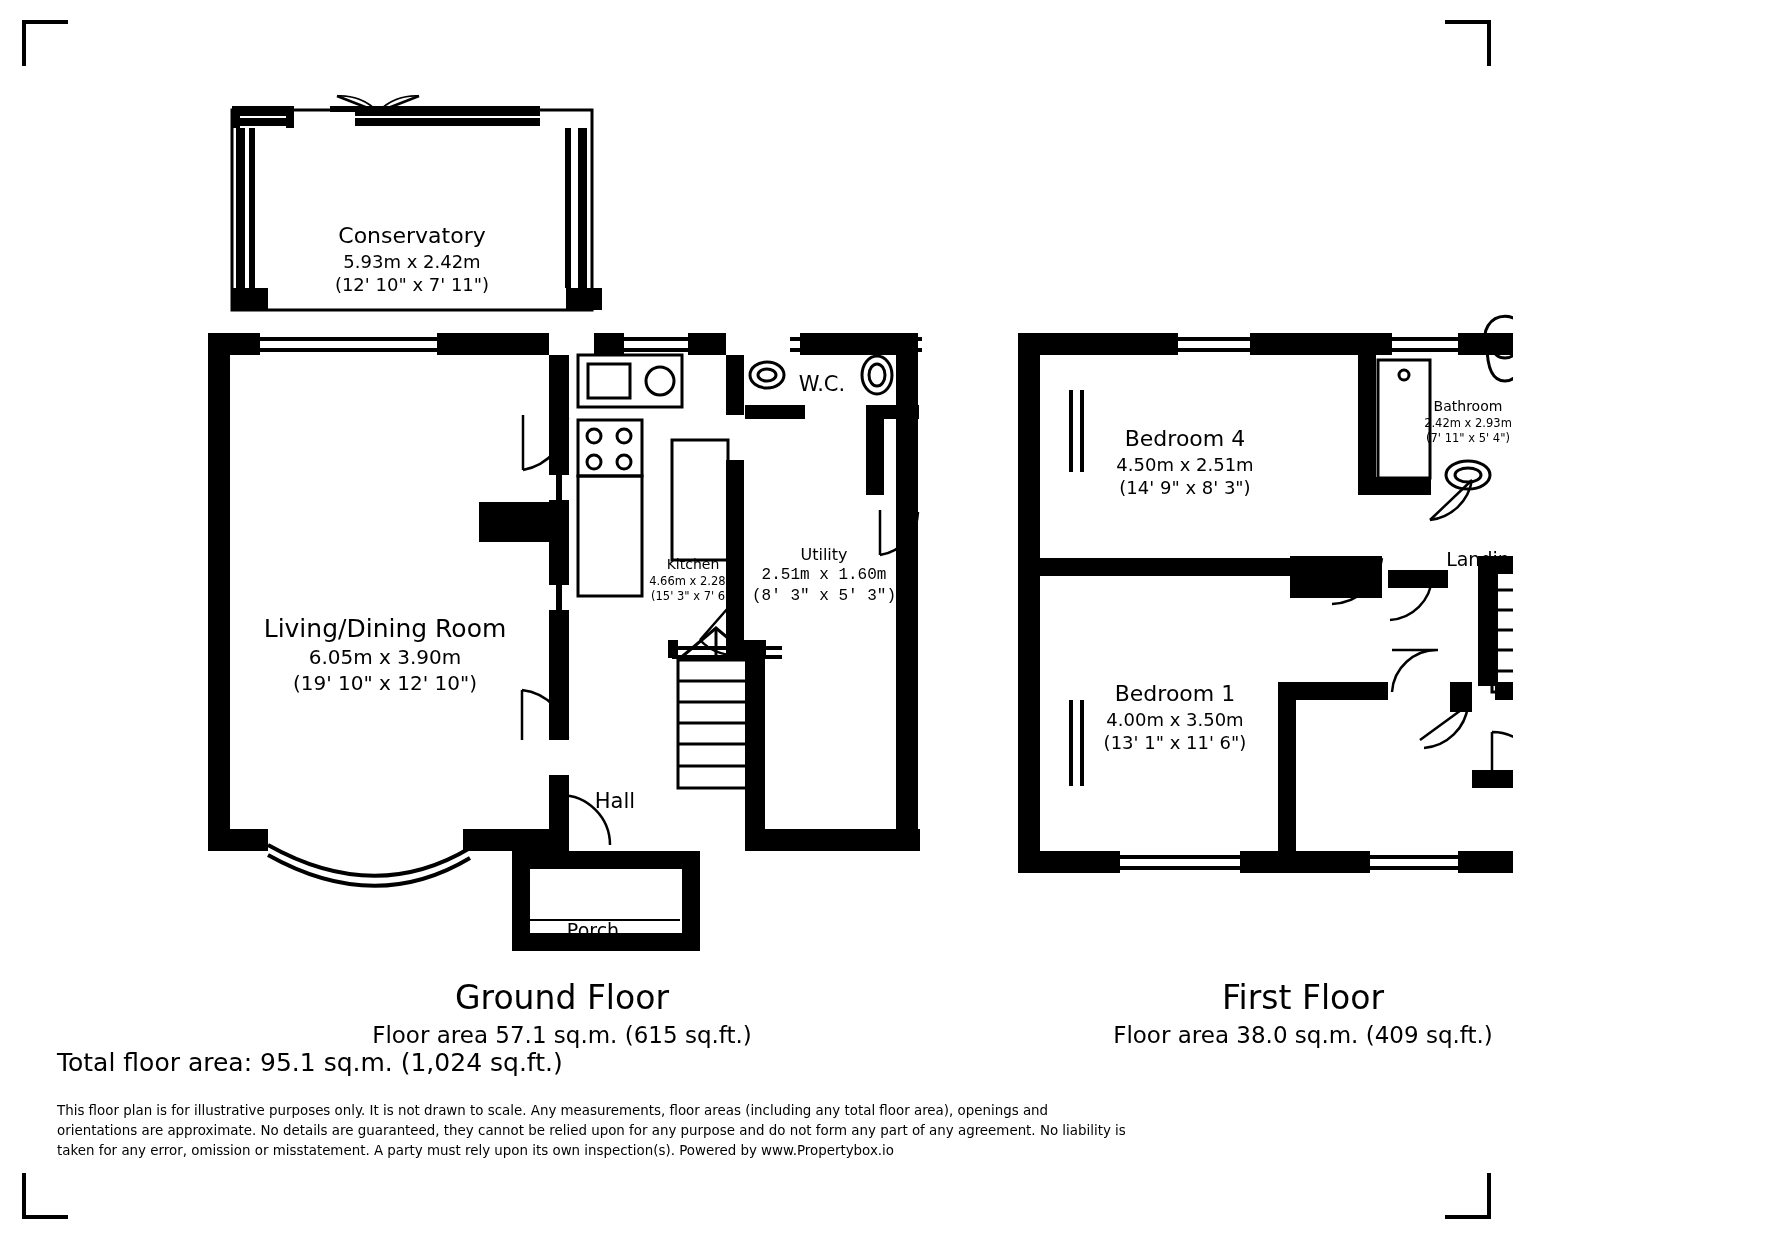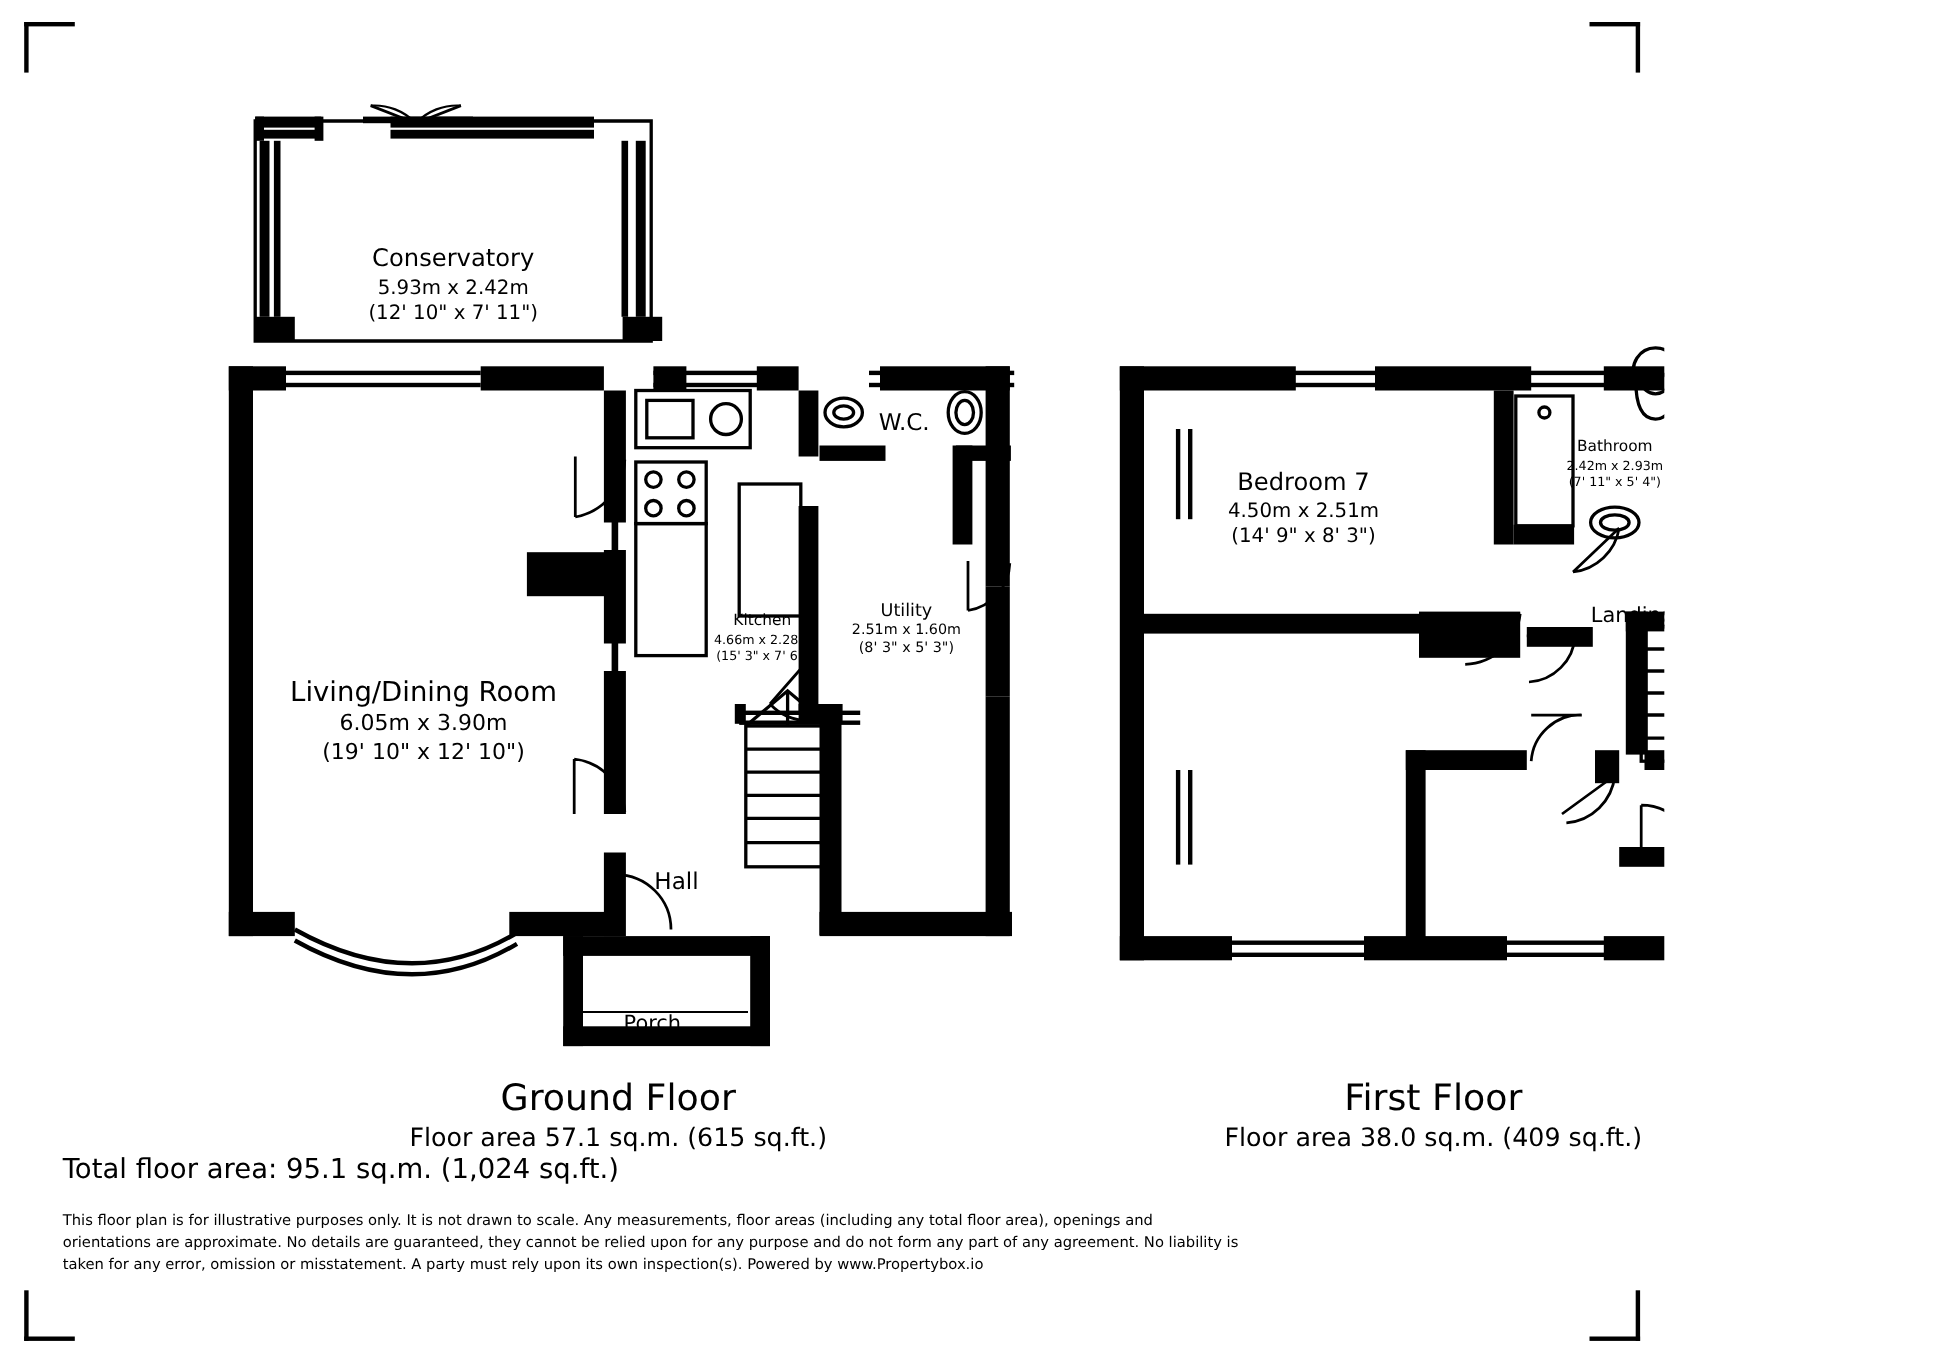--- a/index.html
+++ b/index.html
@@ -59,21 +59,21 @@
   .lbl .name { display: block; }
   .lbl .dim { display: block; }
 
   .room-lg .name { font-size: 25px; }
   .room-lg .dim { font-size: 20px; }
 
   .room-md .name { font-size: 22px; }
   .room-md .dim { font-size: 18px; }
 
   .room-sm .name { font-size: 16px; }
-  .room-sm .dim { font-size: 13px; }
+  .room-sm .dim { font-size: 16px; font-family: Liberation Mono, monospace; }
 
   .room-xs .name { font-size: 14px; }
   .room-xs .dim { font-size: 11.5px; }
 
   .plain { font-size: 21px; }
   .plain-sm { font-size: 19px; margin-top: 34px; }
 
   .floor-title {
     position: absolute;
     text-align: center;
@@ -363,25 +363,30 @@
 
   <div class="lbl plain" style="left:615px; top:788px;">
     <span class="name">Hall</span>
   </div>
 
   <div class="lbl plain-sm" style="left:593px; top:884px;">
     <span class="name">Porch</span>
   </div>
 
   <div class="lbl room-md" style="left:1185px; top:425px;">
-    <span class="name">Bedroom 7</span>
+    <span class="name">Bedroom 4</span>
     <span class="dim">4.50m x 2.51m</span>
     <span class="dim">(14' 9" x 8' 3")</span>
   </div>
 
+  <div class="lbl room-md" style="left:1175px; top:680px;">
+    <span class="name">Bedroom 1</span>
+    <span class="dim">4.00m x 3.50m</span>
+    <span class="dim">(13' 1" x 11' 6")</span>
+  </div>
 
 
   <div class="lbl room-xs" style="left:1468px; top:398px;">
     <span class="name">Bathroom</span>
     <span class="dim">2.42m x 2.93m</span>
     <span class="dim">(7' 11" x 5' 4")</span>
   </div>
 
   <div class="lbl plain-sm" style="left:1484px; top:513px;">
     <span class="name">Landing</span>

